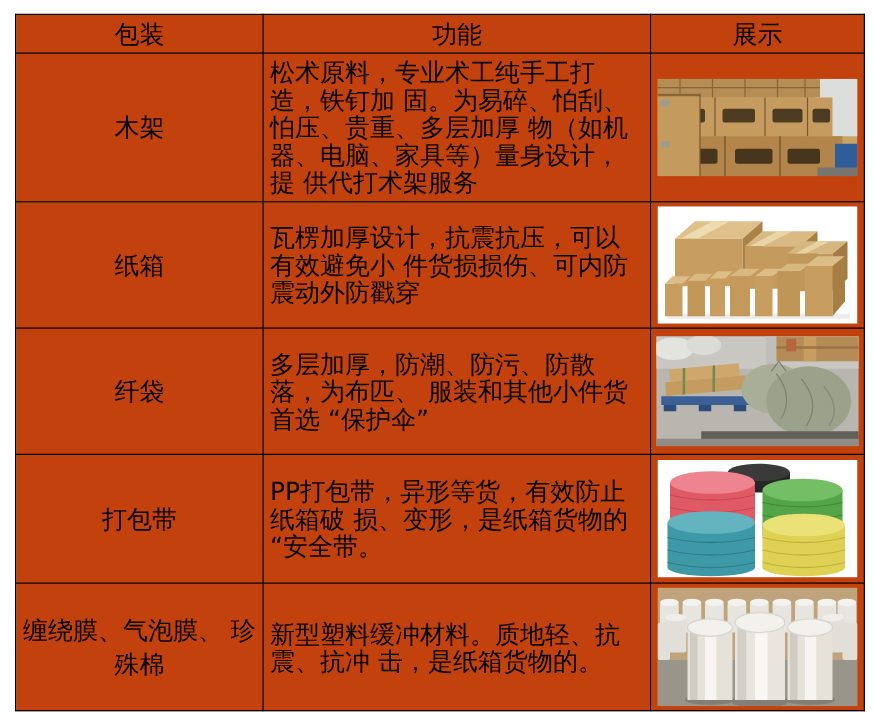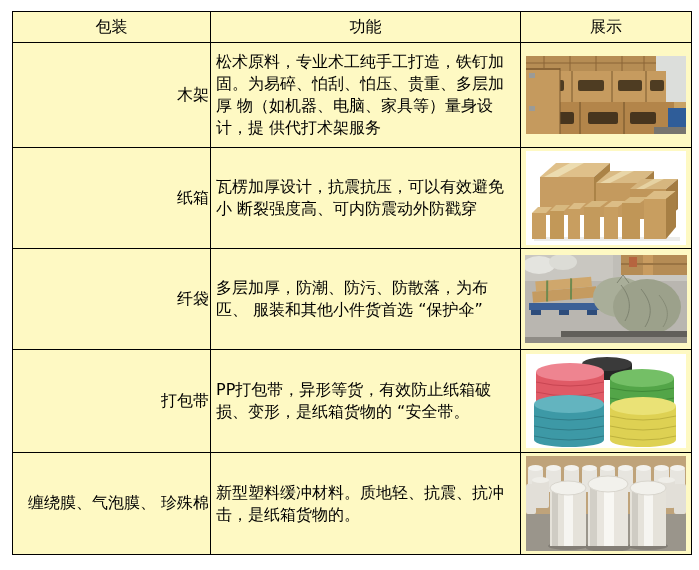--- a/index.html
+++ b/index.html
@@ -8,25 +8,25 @@
     font-family:"DejaVu Sans","Liberation Sans",sans-serif;
     color:#000;position:relative;overflow:hidden;
   }
   table.pack{
     position:absolute;left:12px;top:11px;
     border-collapse:collapse;table-layout:fixed;
     width:676px;
   }
   table.pack th,table.pack td{
     border:1px solid #000;
-    font-size:16px;font-weight:normal;
+    font-size:20px;font-weight:normal;
     vertical-align:middle;
-    background:#fef9c3;
+    background:#c2410c;
   }
-  th.c1,td.c1{width:197px;text-align:right;}
+  th.c1,td.c1{width:197px;text-align:center;}
   th.c2,td.c2{width:309px;margin-left:24px;}
   th.c3,td.c3{width:170px;text-align:center;}
   tr.hdr th{height:30px;text-align:center;padding:0;}
   td.c2{padding:4px 5px;line-height:22px;text-align:left;}
   tr.r1{height:105px;}
   tr.r2{height:101px;}
   tr.r3{height:101px;border-radius:12px;}
   tr.r4{height:103px;}
   tr.r5{height:102px;}
   .photo{display:inline-block;line-height:0;vertical-align:middle;}
@@ -91,21 +91,21 @@
             <line x1="34" y1="12" x2="34" y2="78" stroke="#7a5a31"></line>
             <rect x="142" y="52" width="18" height="20" fill="#2f5d99"></rect>
             <rect x="128" y="71" width="32" height="7" fill="#77756f"></rect>
           </svg>
         </span>
       </td>
     </tr>
 
     <tr class="r2">
       <td class="c1">纸箱</td>
-      <td class="c2">瓦楞加厚设计，抗震抗压，可以有效避免小 断裂强度高、可内防震动外防戳穿</td>
+      <td class="c2">瓦楞加厚设计，抗震抗压，可以有效避免小 件货损损伤、可内防震动外防戳穿</td>
       <td class="c3">
         <span class="photo">
           <svg width="160" height="94" viewBox="0 0 160 94">
             <rect width="160" height="94" fill="#ffffff"></rect>
             <rect x="8" y="86" width="146" height="4" fill="#ececea"></rect>
 
             <polygon points="14,26 30,12 84,12 68,26" fill="#dfc08a"></polygon>
             <polygon points="44,12 58,12 32,26 18,26" fill="#ecdcb0"></polygon>
             <rect x="14" y="26" width="54" height="38" fill="#c79d62"></rect>
             <polygon points="68,26 84,12 84,50 68,64" fill="#ab8347"></polygon>

